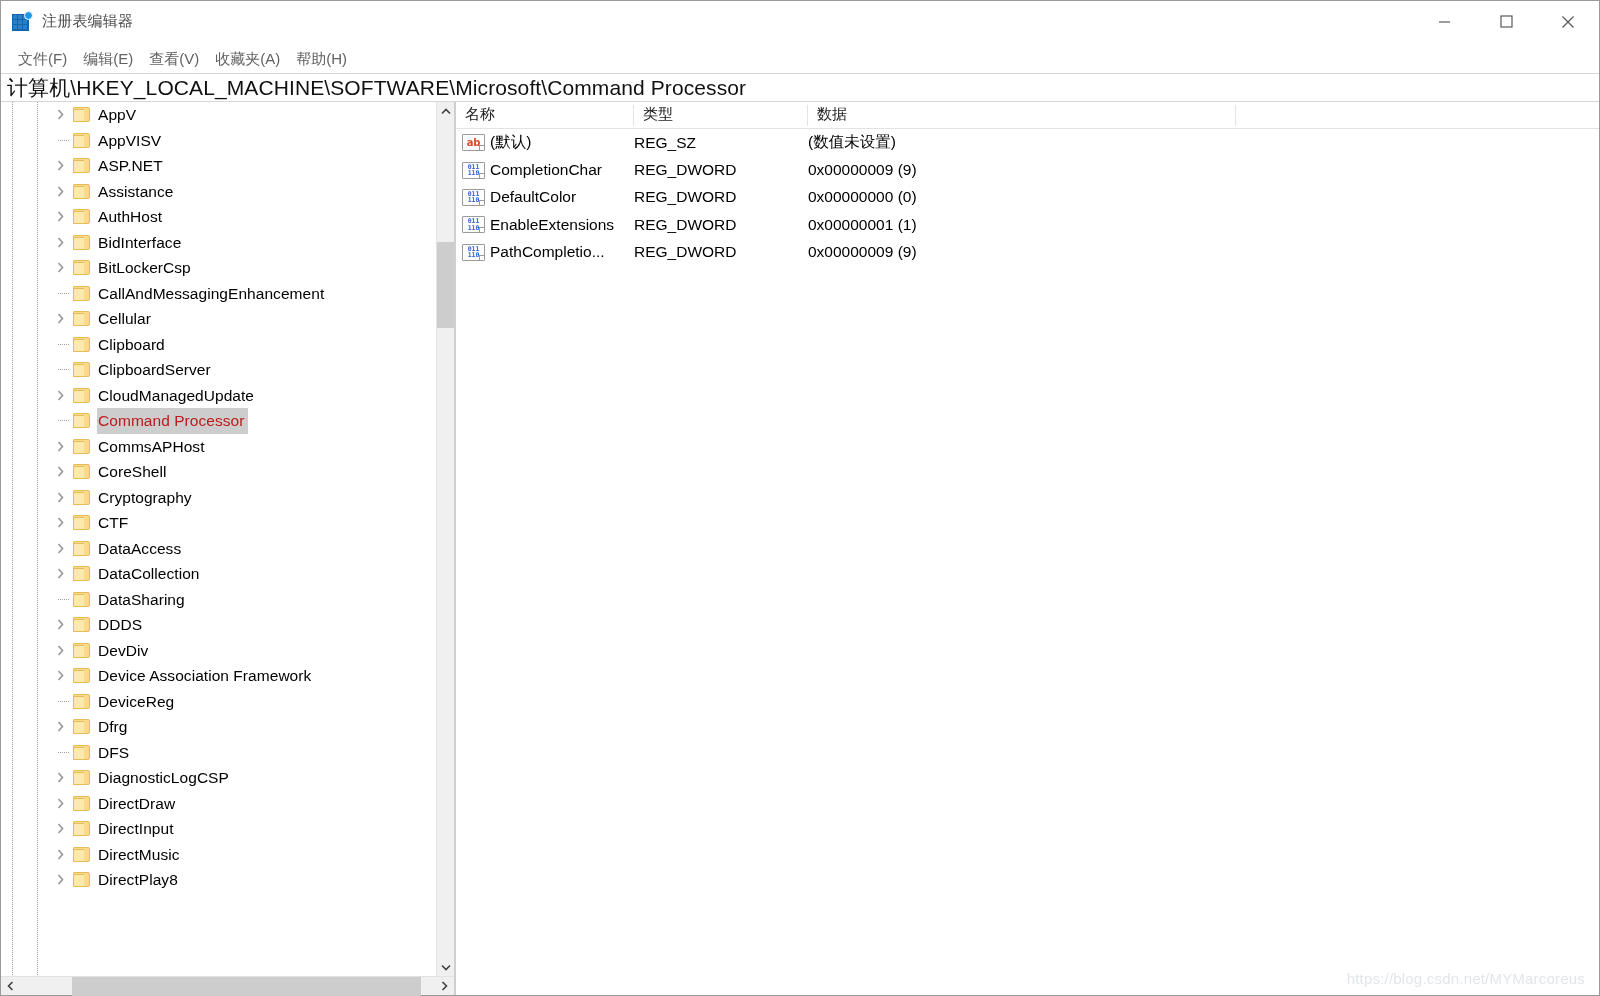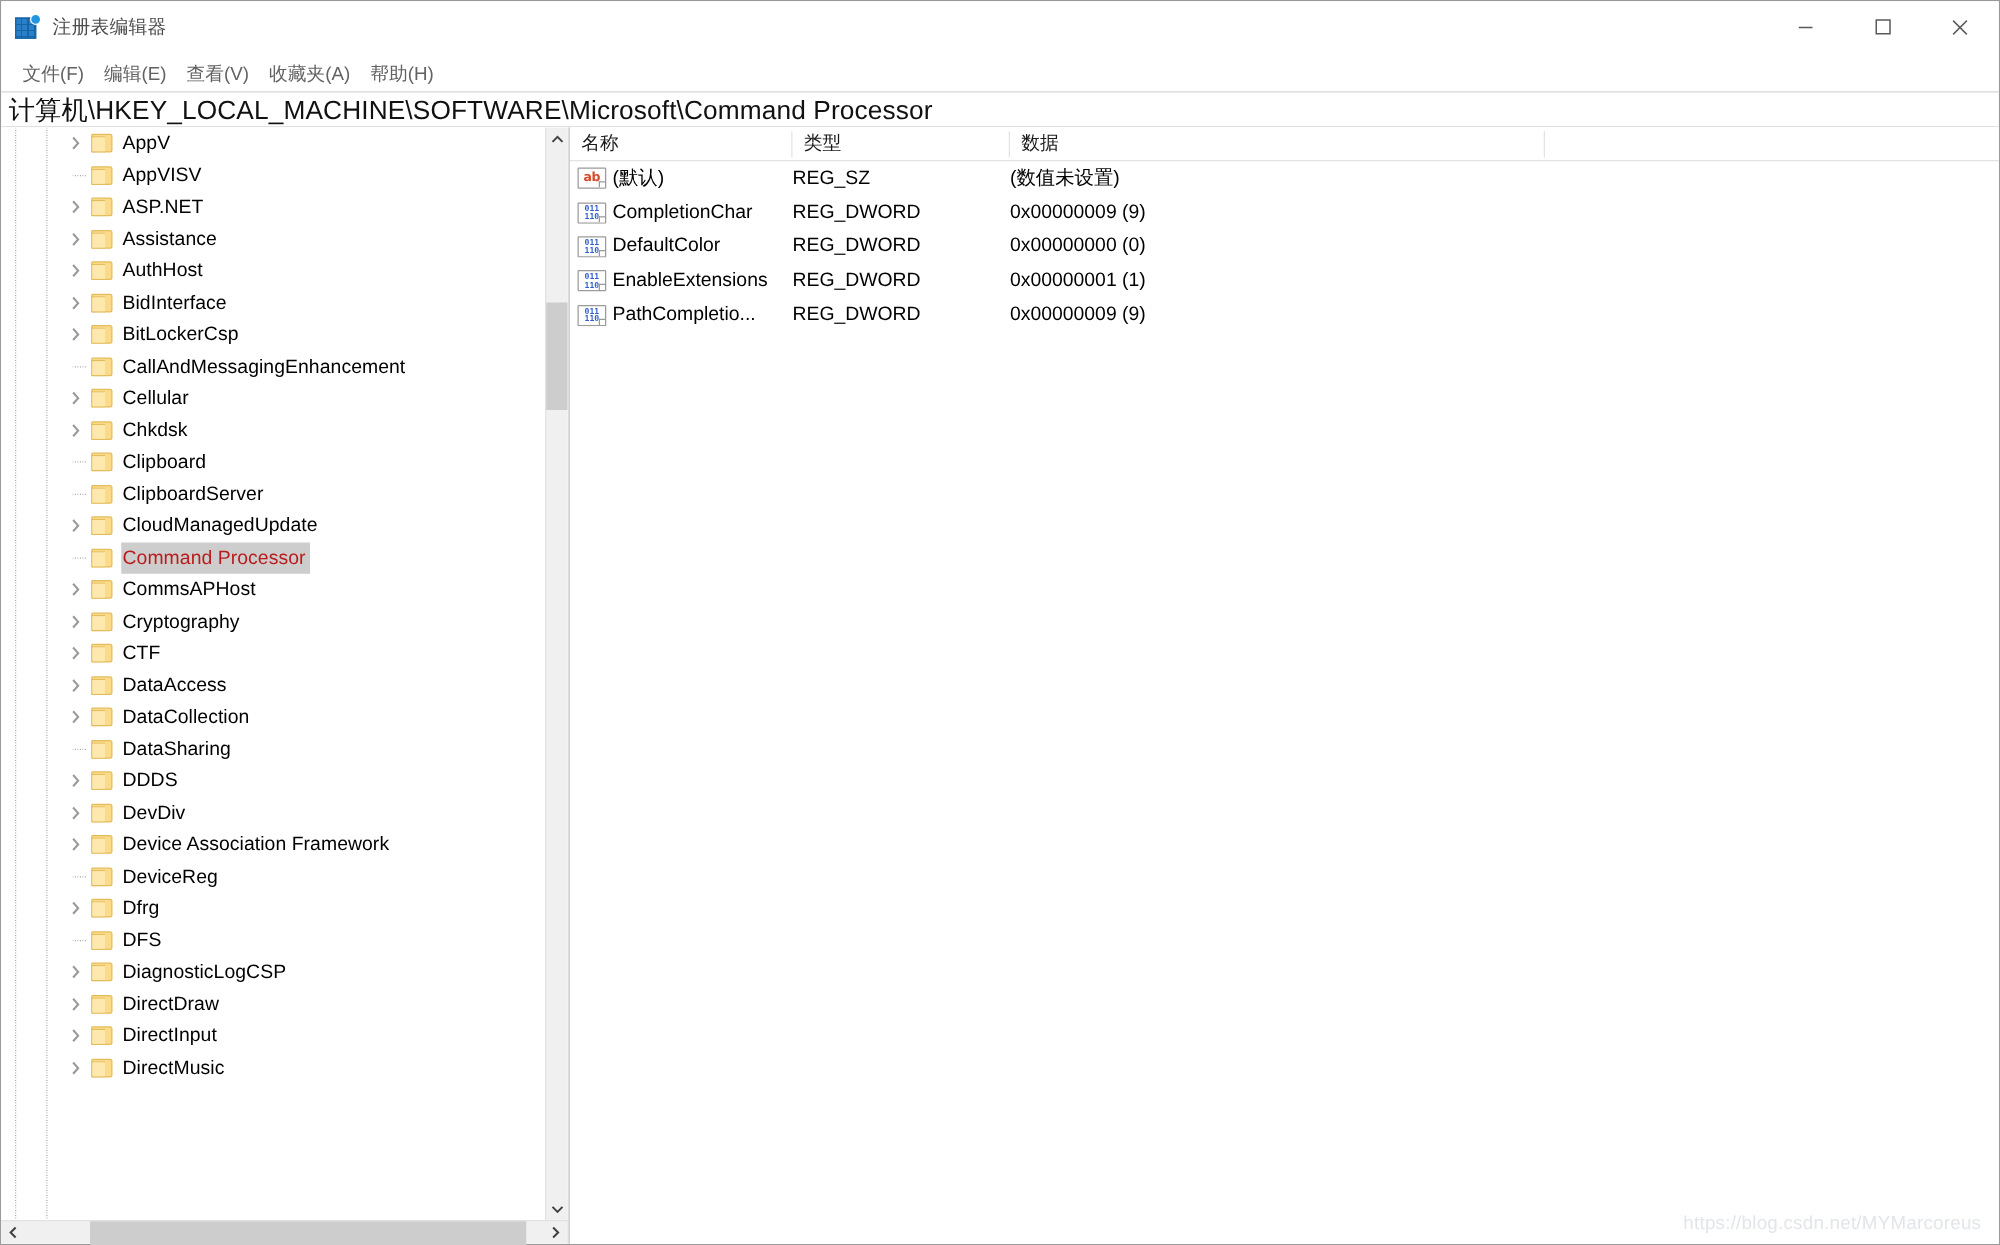--- a/index.html
+++ b/index.html
@@ -421,32 +421,20 @@
                   <polyline points="1.5,1 5.5,5.5 1.5,10" fill="none" stroke="#9a9a9a" stroke-width="1.7"></polyline>
                 </svg>
               </div>
               <div class="folder">
                 <div class="back"></div>
                 <div class="front"></div>
               </div>
               <div class="tlabel">Cellular</div>
             </div>
             <div class="tnode">
-              <div class="twisty">
-                <svg width="7" height="11" viewBox="0 0 7 11" aria-hidden="true">
-                  <polyline points="1.5,1 5.5,5.5 1.5,10" fill="none" stroke="#9a9a9a" stroke-width="1.7"></polyline>
-                </svg>
-              </div>
-              <div class="folder">
-                <div class="back"></div>
-                <div class="front"></div>
-              </div>
-              <div class="tlabel">Chkdsk</div>
-            </div>
-            <div class="tnode">
               <div class="tee"></div>
               <div class="folder">
                 <div class="back"></div>
                 <div class="front"></div>
               </div>
               <div class="tlabel">Clipboard</div>
             </div>
             <div class="tnode">
               <div class="tee"></div>
               <div class="folder">
@@ -490,20 +478,32 @@
             <div class="tnode">
               <div class="twisty">
                 <svg width="7" height="11" viewBox="0 0 7 11" aria-hidden="true">
                   <polyline points="1.5,1 5.5,5.5 1.5,10" fill="none" stroke="#9a9a9a" stroke-width="1.7"></polyline>
                 </svg>
               </div>
               <div class="folder">
                 <div class="back"></div>
                 <div class="front"></div>
               </div>
+              <div class="tlabel">CoreShell</div>
+            </div>
+            <div class="tnode">
+              <div class="twisty">
+                <svg width="7" height="11" viewBox="0 0 7 11" aria-hidden="true">
+                  <polyline points="1.5,1 5.5,5.5 1.5,10" fill="none" stroke="#9a9a9a" stroke-width="1.7"></polyline>
+                </svg>
+              </div>
+              <div class="folder">
+                <div class="back"></div>
+                <div class="front"></div>
+              </div>
               <div class="tlabel">Cryptography</div>
             </div>
             <div class="tnode">
               <div class="twisty">
                 <svg width="7" height="11" viewBox="0 0 7 11" aria-hidden="true">
                   <polyline points="1.5,1 5.5,5.5 1.5,10" fill="none" stroke="#9a9a9a" stroke-width="1.7"></polyline>
                 </svg>
               </div>
               <div class="folder">
                 <div class="back"></div>
@@ -647,20 +647,32 @@
               <div class="twisty">
                 <svg width="7" height="11" viewBox="0 0 7 11" aria-hidden="true">
                   <polyline points="1.5,1 5.5,5.5 1.5,10" fill="none" stroke="#9a9a9a" stroke-width="1.7"></polyline>
                 </svg>
               </div>
               <div class="folder">
                 <div class="back"></div>
                 <div class="front"></div>
               </div>
               <div class="tlabel">DirectMusic</div>
+            </div>
+            <div class="tnode">
+              <div class="twisty">
+                <svg width="7" height="11" viewBox="0 0 7 11" aria-hidden="true">
+                  <polyline points="1.5,1 5.5,5.5 1.5,10" fill="none" stroke="#9a9a9a" stroke-width="1.7"></polyline>
+                </svg>
+              </div>
+              <div class="folder">
+                <div class="back"></div>
+                <div class="front"></div>
+              </div>
+              <div class="tlabel">DirectPlay8</div>
             </div>
           </div>
         <div class="vscroll">
           <div class="arrow">
             <svg width="10" height="7" viewBox="0 0 10 7" aria-hidden="true">
                 <polyline points="1,5.5 5,1.5 9,5.5" fill="none" stroke="#404040" stroke-width="1.6"></polyline>
               </svg>
           </div>
           <div class="track">
             <div class="thumb" style="top:122px;height:86px;"></div>

